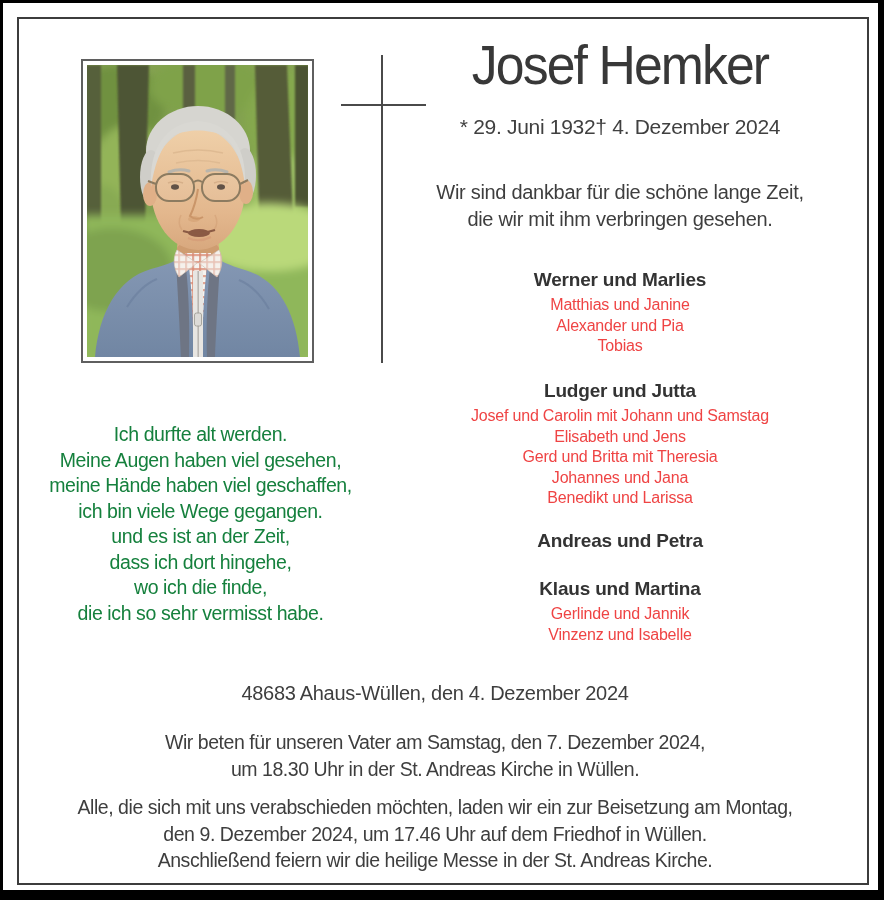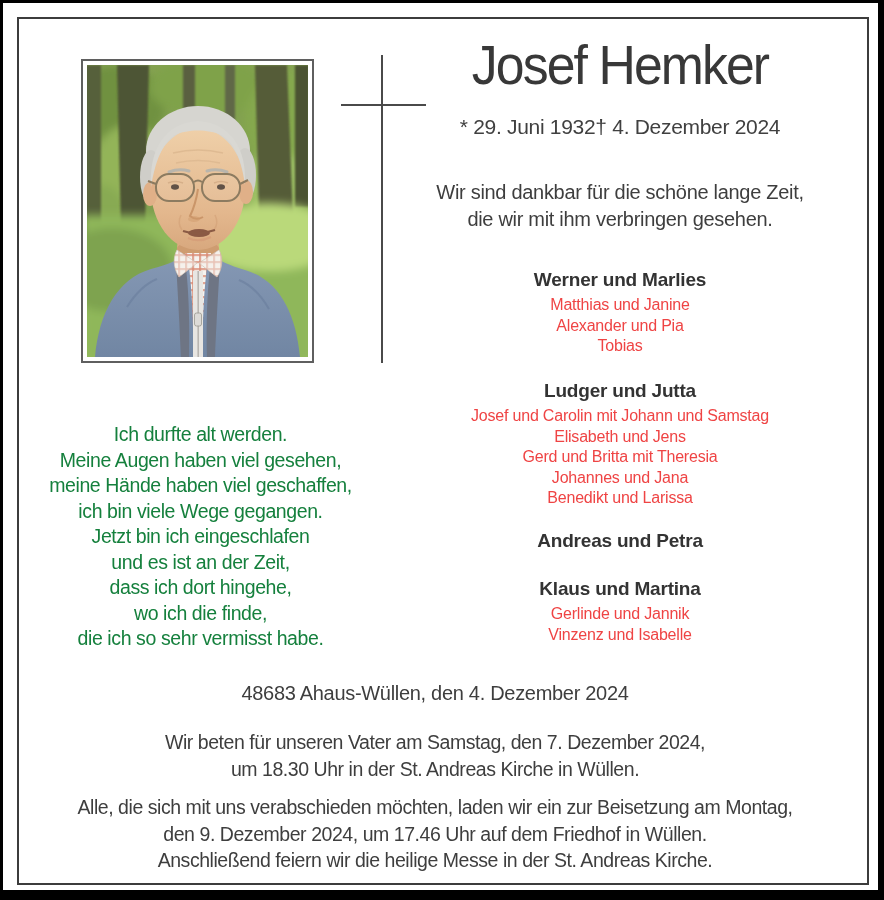--- a/index.html
+++ b/index.html
@@ -218,21 +218,20 @@
       <div class="ghead">Klaus und Martina</div>
       <div class="gm">Gerlinde und Jannik</div>
       <div class="gm">Vinzenz und Isabelle</div>
     </div>
 
     <div class="poem">
       <div>Ich durfte alt werden.</div>
       <div>Meine Augen haben viel gesehen,</div>
       <div>meine Hände haben viel geschaffen,</div>
       <div>ich bin viele Wege gegangen.</div>
-      <div>Jetzt bin ich eingeschlafen</div>
       <div>und es ist an der Zeit,</div>
       <div>dass ich dort hingehe,</div>
       <div>wo ich die finde,</div>
       <div>die ich so sehr vermisst habe.</div>
     </div>
 
     <div class="city-line">48683 Ahaus-Wüllen, den 4. Dezember 2024</div>
 
     <div class="prayer">
       <div>Wir beten für unseren Vater am Samstag, den 7. Dezember 2024,</div>

